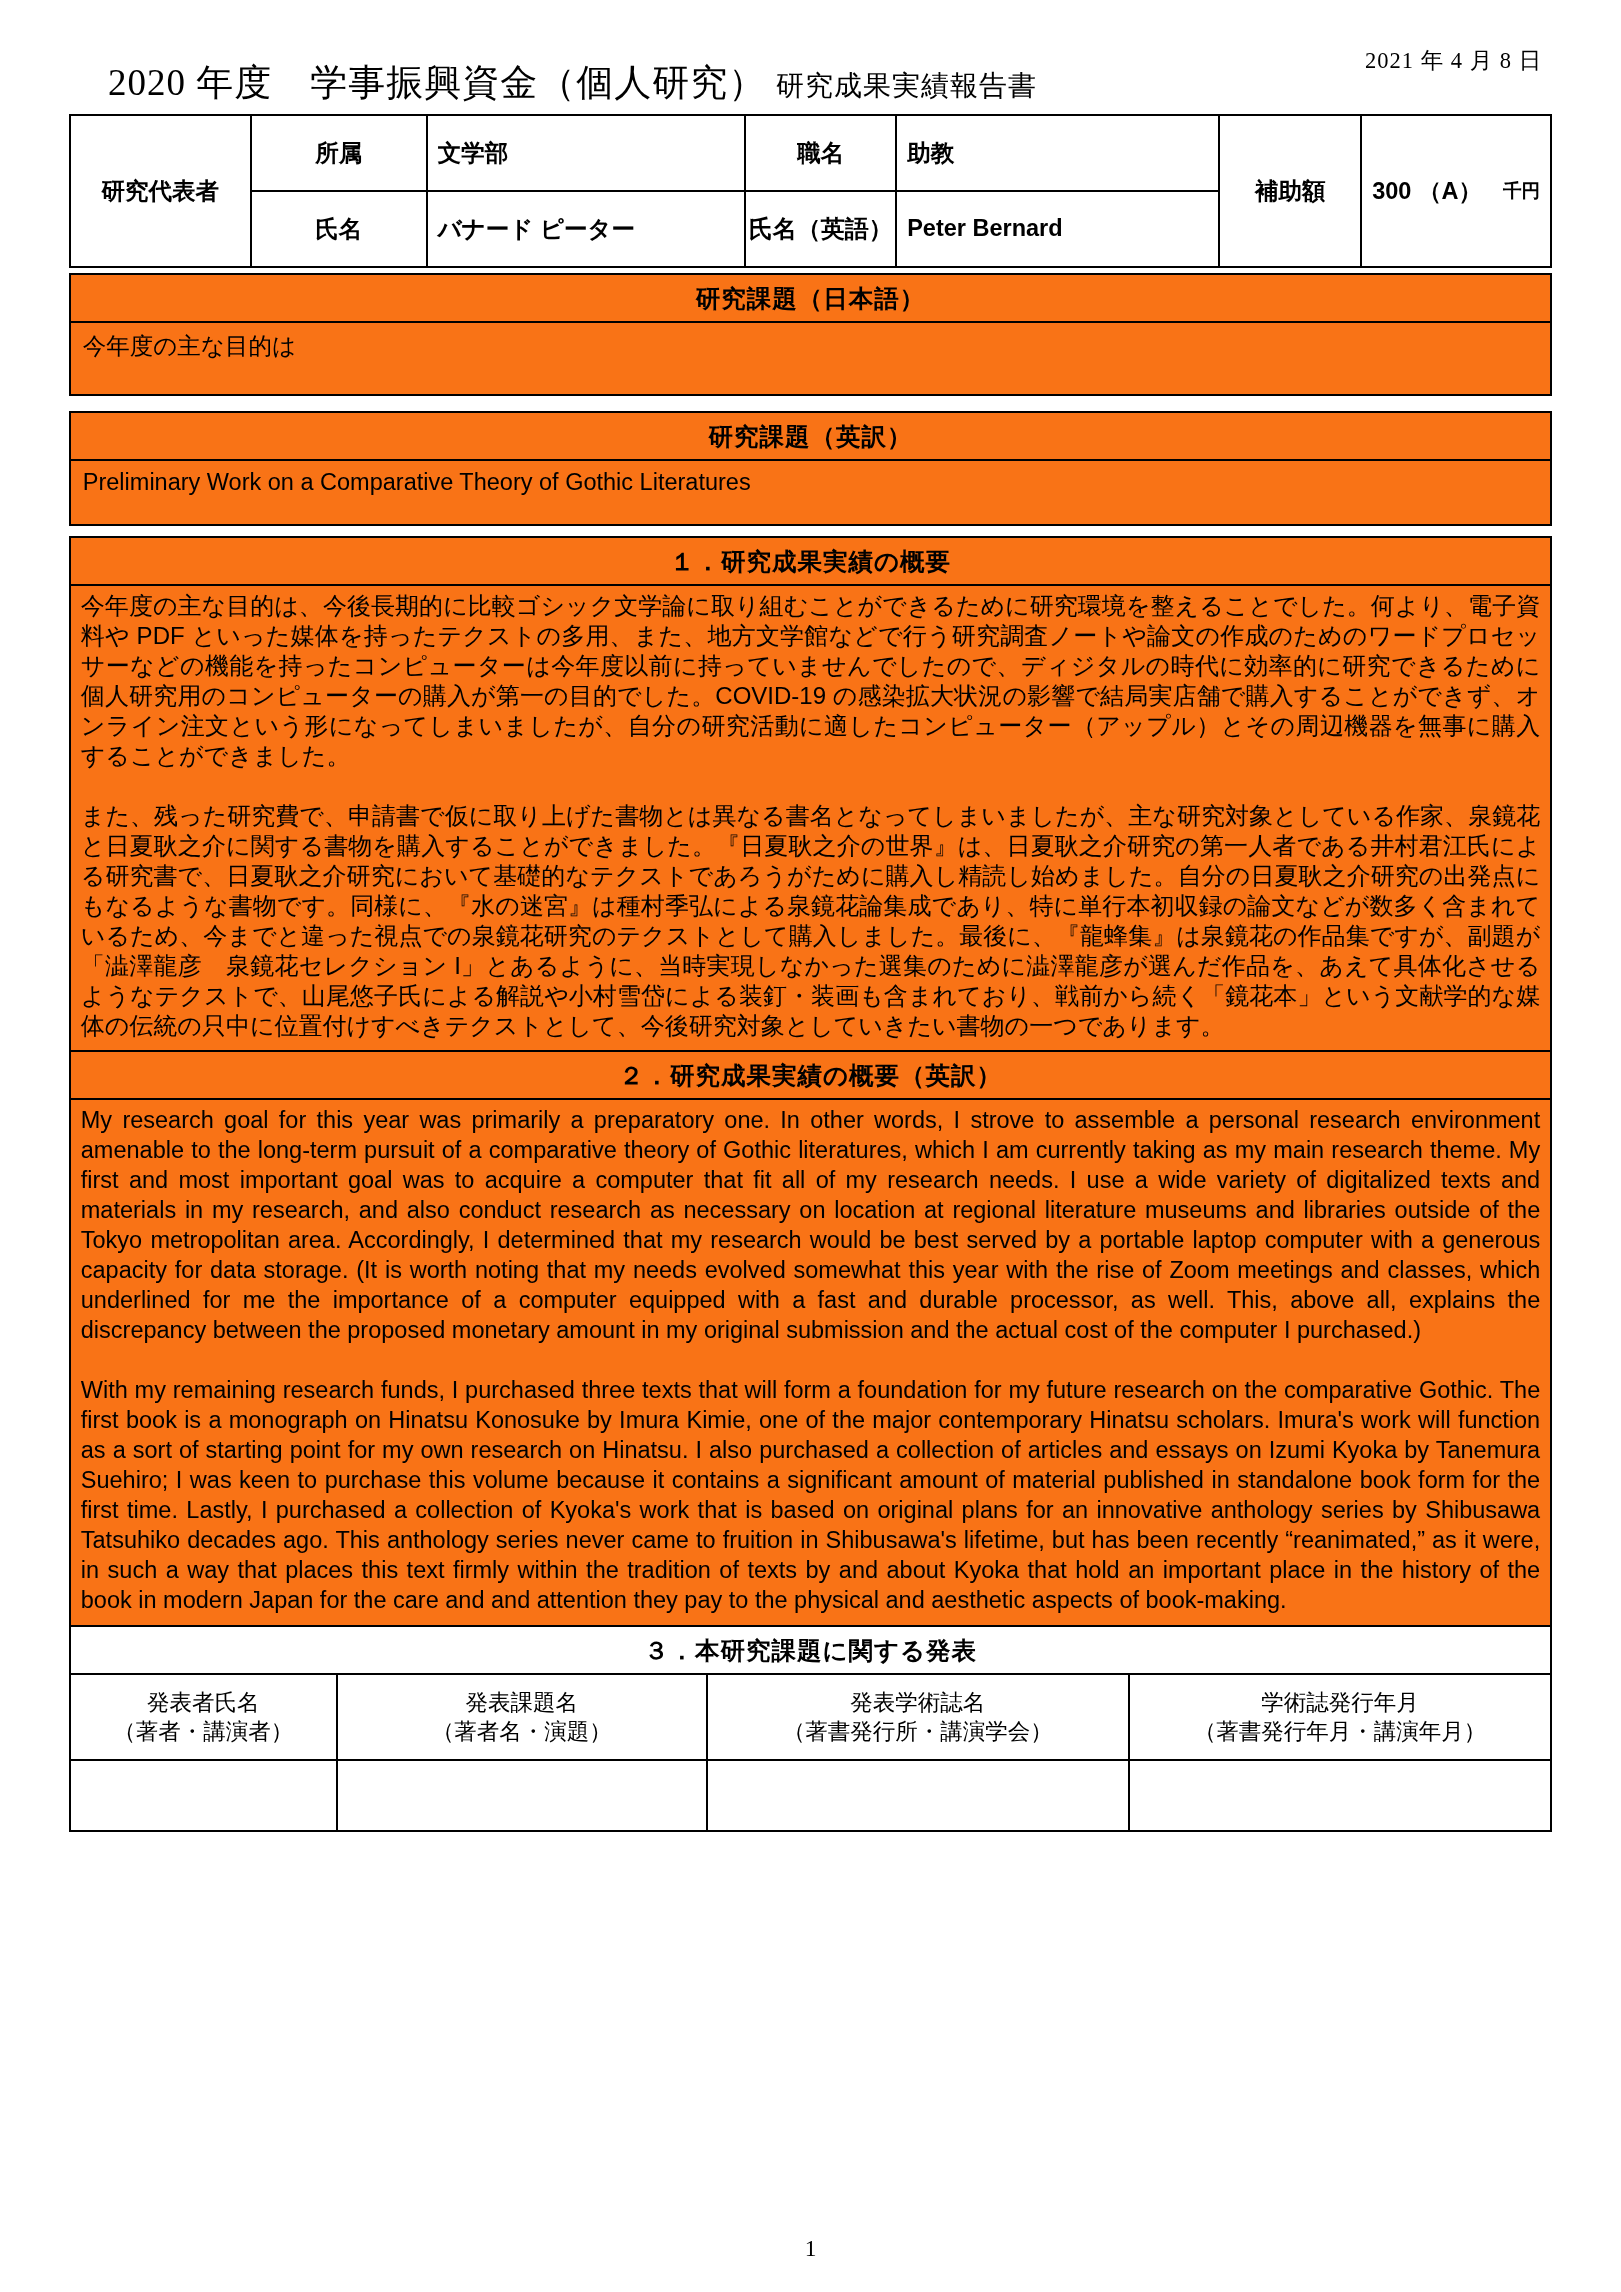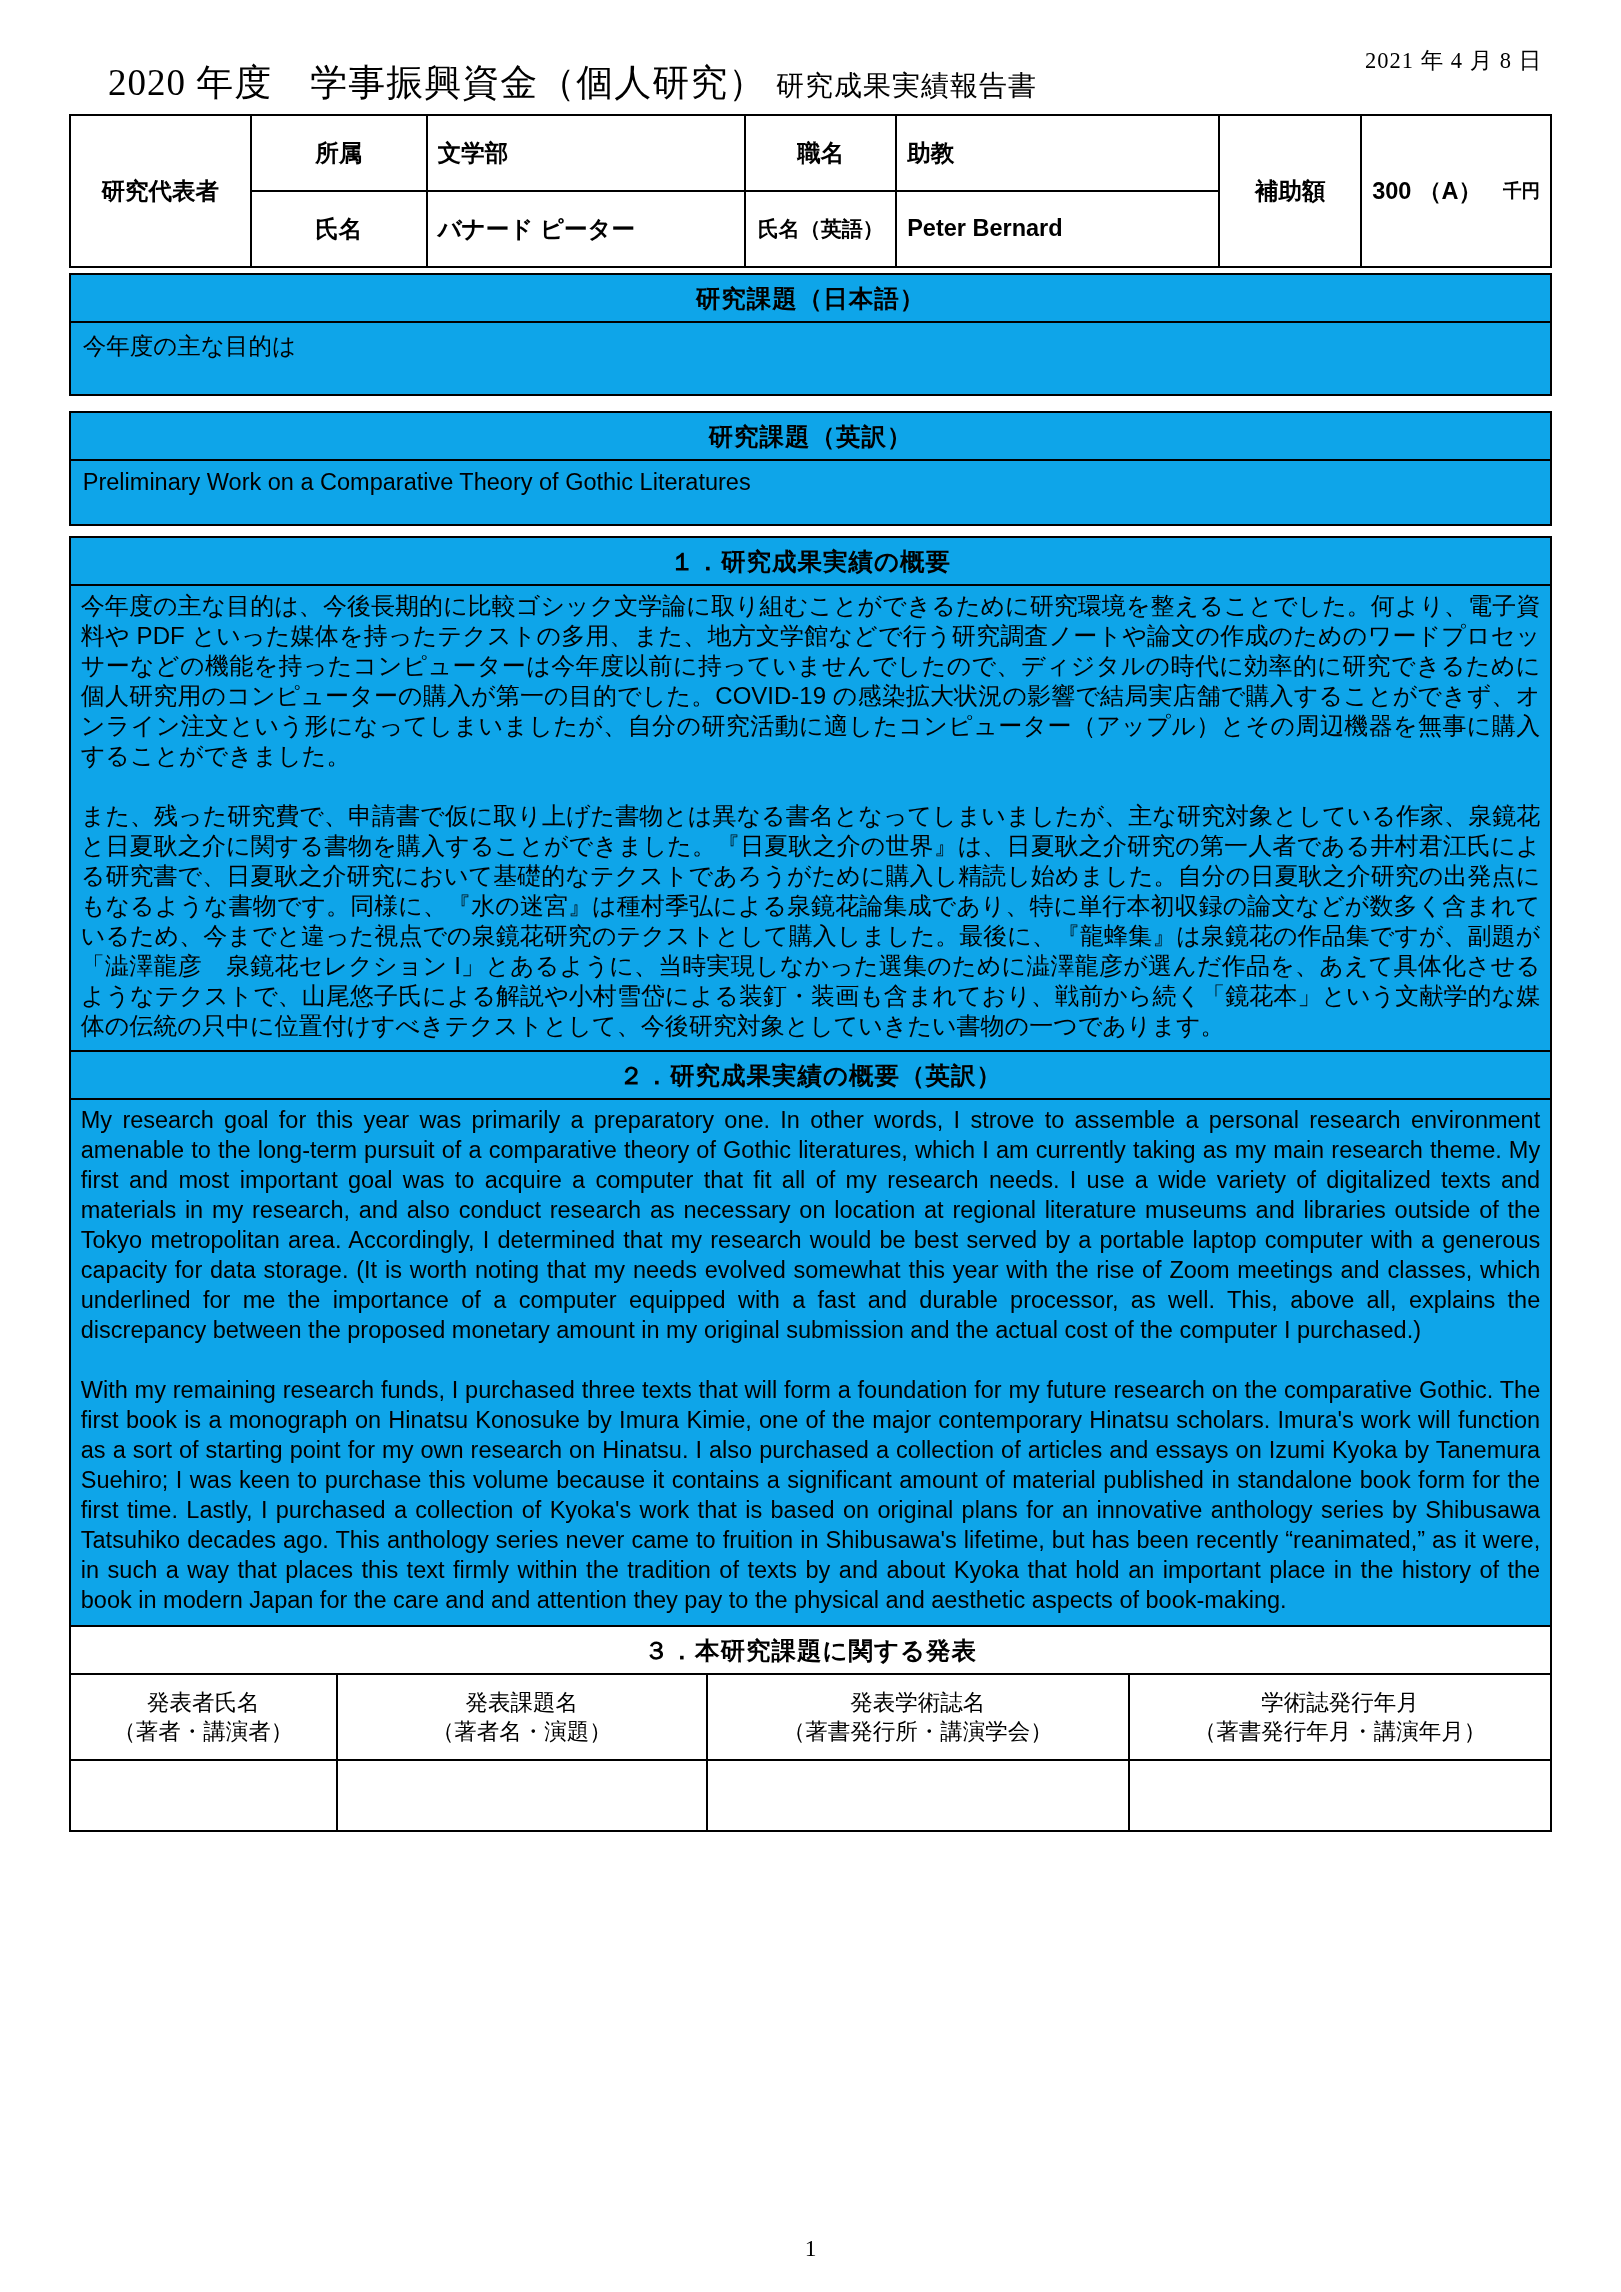--- a/index.html
+++ b/index.html
@@ -31,26 +31,26 @@
   .info-table td {
     border: 2px solid #000;
     font-size: 23.5px;
     height: 76px;
     padding: 0 9.8px;
     vertical-align: middle;
     overflow: hidden;
     font-weight: bold;
   }
   .info-table td.lbl { text-align: center; padding: 0 2px; }
-  .info-table td.lbl-sm { font-size: 21px; margin-top: 36px; }
+  .info-table td.lbl-sm { font-size: 24px; margin-top: 36px; }
   .subsidy-flex { display: flex; align-items: center; justify-content: space-between; }
   .subsidy-unit { font-size: 18.6px; padding-left: 3.9px; }
 
   
-  .section { border: 2px solid #000; background: #0ea5e9; }
+  .section { border: 2px solid #000; background: #f97316; }
   .section.attached { border-top: none; }
   .sec-header {
     border-bottom: 2px solid #000;
     text-align: center;
     font-size: 24.5px;
     font-weight: bold;
     padding: 6.9px 0 5.9px 0;
     letter-spacing: 1px;
   }
   .sec-header.boxed { border: 2px solid #000; border-top: none; }

